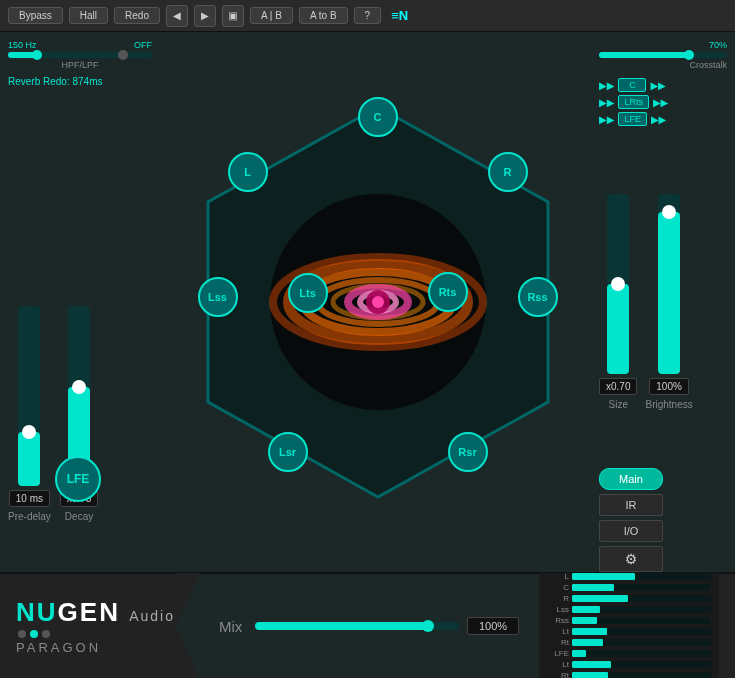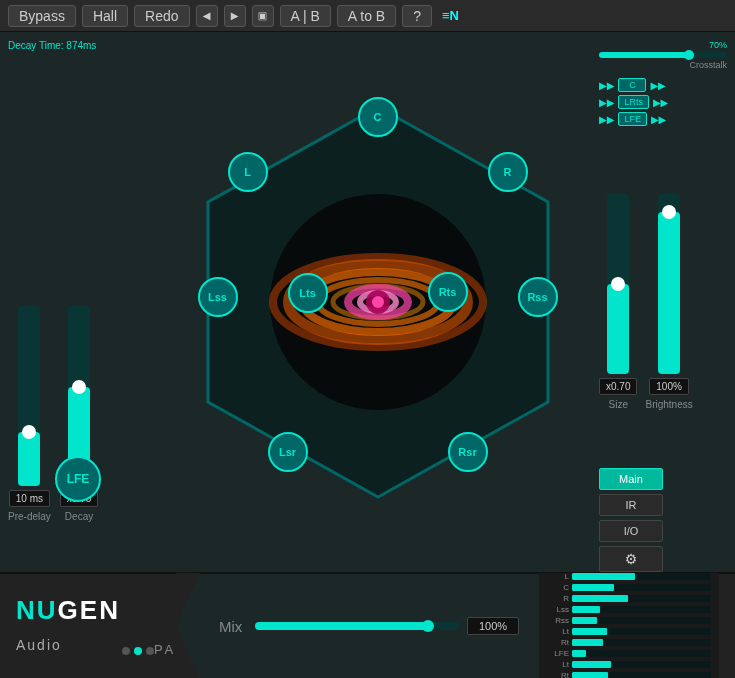--- a/index.html
+++ b/index.html
@@ -19,21 +19,21 @@
       background: #2a2a2a;
       height: 32px;
       padding: 0 8px;
       gap: 6px;
       border-bottom: 1px solid #111;
     }
     .top-bar button {
       background: #3a3a3a;
       border: 1px solid #555;
       color: #ccc;
-      font-size: 14px;
+      font-size: 10px;
       padding: 2px 10px;
       cursor: pointer;
       border-radius: 3px;
     }
     .transport-btn {
       background: #3a3a3a;
       border: 1px solid #555;
       color: #ccc;
       width: 22px; height: 22px;
       display: flex; align-items: center; justify-content: center;
@@ -355,20 +355,21 @@
       padding: 4px 0;
       width: 64px;
       text-align: center;
       cursor: pointer;
       border-radius: 2px;
     }
     .mode-btn.active {
       background: #00b89c;
       border-color: #00e5cc;
       color: #fff;
+      border-radius: 10px;
     }
     .gear-btn {
       background: #2a2a2a;
       border: 1px solid #444;
       color: #ccc;
       font-size: 14px;
       padding: 4px 0;
       width: 64px;
       text-align: center;
       cursor: pointer;
@@ -381,21 +382,22 @@
       height: 106px;
       background: #222;
       display: flex;
       align-items: center;
       padding: 0 16px;
       gap: 0;
       border-top: 2px solid #111;
     }
     .brand-section {
       display: flex;
-      align-items: flex-end;
+      flex-direction: column;
+      align-items: flex-start;
       width: 160px;
     }
     .nugen-logo {
       font-size: 26px;
       font-weight: bold;
       color: #fff;
       letter-spacing: 2px;
     }
     .nugen-logo span { color: #00e5cc; }
     .nugen-dots {
@@ -540,22 +542,34 @@
   <button class="ab-btn">A | B</button>
   <button class="ab-btn">A to B</button>
   <button class="question-btn">?</button>
   <span class="n-logo">≡N</span>
 </div>
 
 <div class="main-area">
 
   <div class="left-panel">
 
-
-    <div class="reverb-time">Decay Time: 874ms</div>
+    <div class="filter-section">
+      <div class="filter-labels">
+        <span>150 Hz</span>
+        <span>OFF</span>
+      </div>
+      <div class="filter-track">
+        <div class="filter-fill-left"></div>
+        <div class="filter-thumb" style="left: 20%;"></div>
+        <div class="filter-thumb" style="left: 80%; background: #555;"></div>
+      </div>
+      <div class="filter-label-center">HPF/LPF</div>
+    </div>
+
+    <div class="reverb-time">Reverb Redo: 874ms</div>
 
     <div class="sliders-row">
       <div class="v-slider-wrap">
         <div class="v-slider-track">
           <div class="v-slider-fill" style="height: 30%;"></div>
           <div class="v-slider-thumb" style="bottom: 30%;"></div>
         </div>
         <div class="v-slider-value">10 ms</div>
         <div class="v-slider-label">Pre-delay</div>
       </div>

